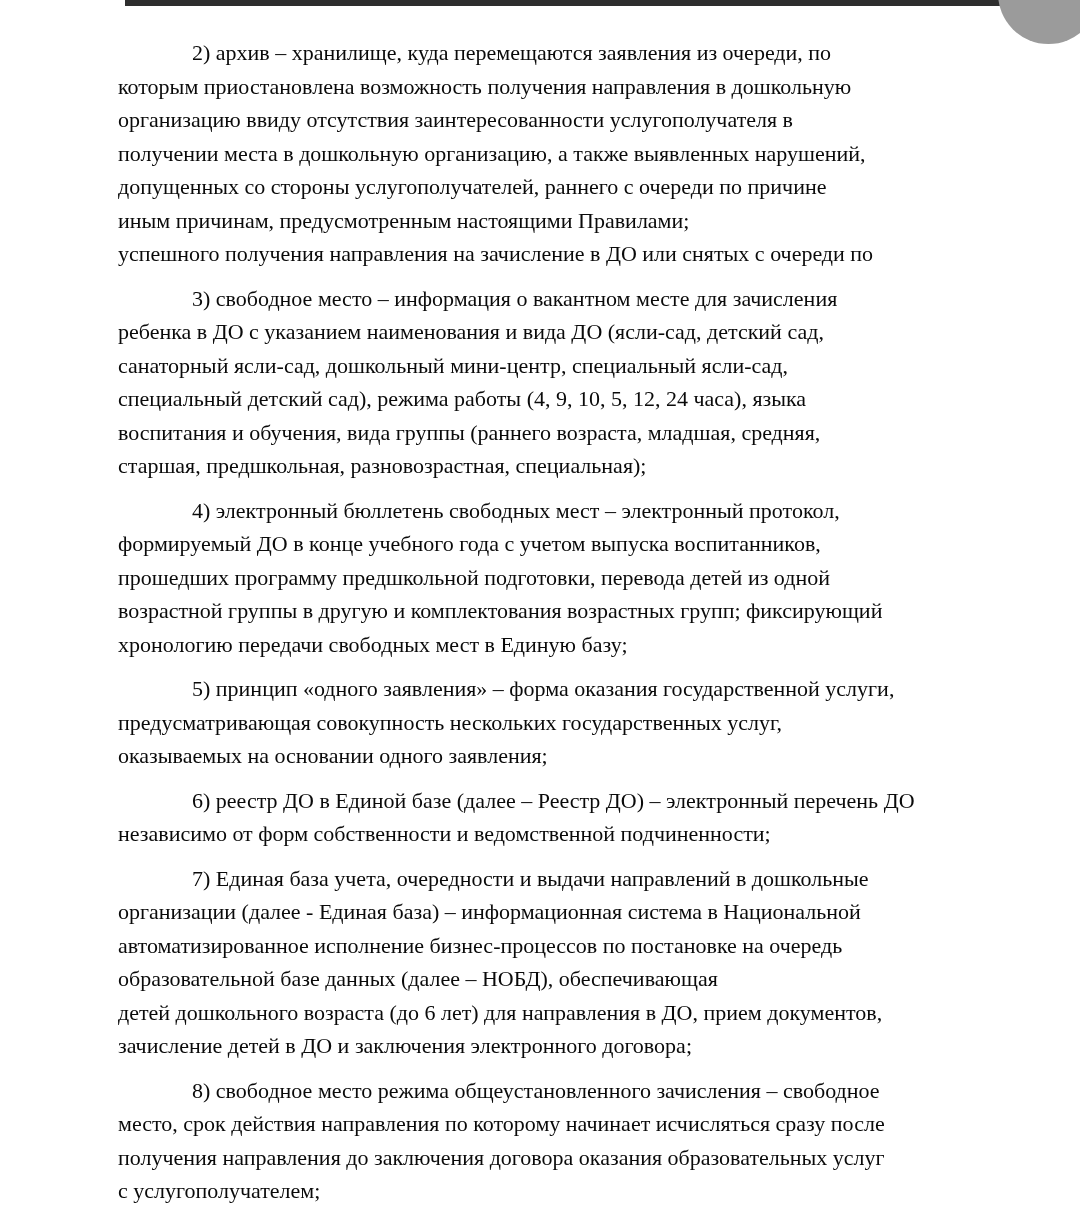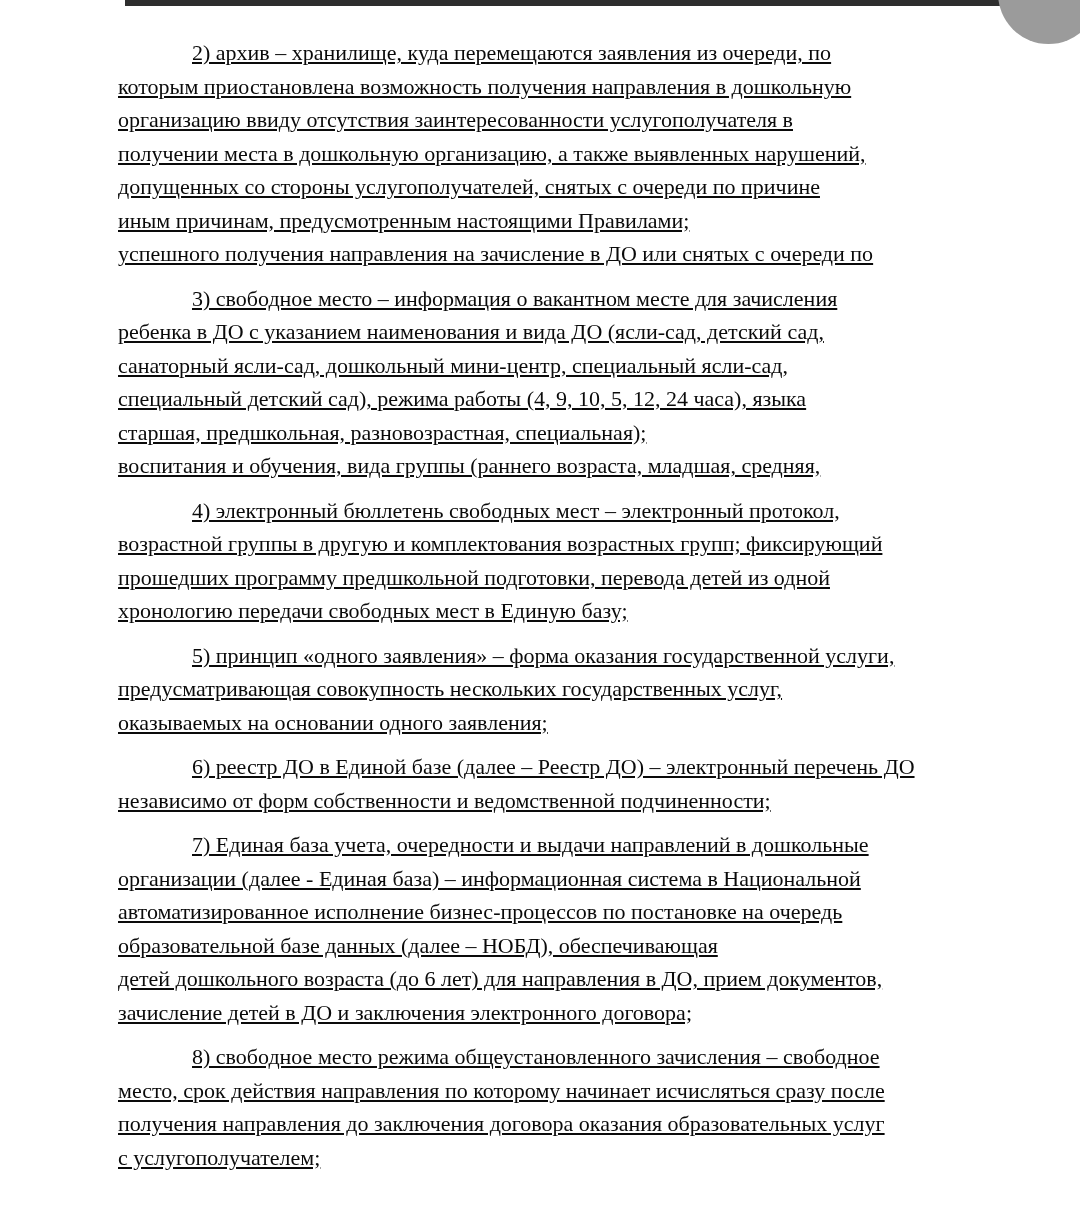--- a/index.html
+++ b/index.html
@@ -36,56 +36,56 @@
     top: 36px;
     left: 118px;
     width: 905px;
     color: #0a0a0a;
     font-size: 22px;
     line-height: 33.5px;
     overflow: hidden;
   }
   .para {
     margin: 0 0 11px 0;
-    text-decoration: underline;
   }
   .line {
     white-space: nowrap;
   }
   .line.first {
     padding-left: 74px;
   }
 </style>
 </head>
 <body style="background: rgb(255, 255, 255);">
 
 <div class="topbar" style="background: rgb(46, 46, 46);"></div>
 <div class="fab" style="background: rgb(155, 155, 155);"></div>
 <div class="doc" style="color: rgb(10, 10, 10);">
     <div class="para">
       <div class="line first">2) архив – хранилище, куда перемещаются заявления из очереди, по</div>
       <div class="line">которым приостановлена возможность получения направления в дошкольную</div>
       <div class="line">организацию ввиду отсутствия заинтересованности услугополучателя в</div>
       <div class="line">получении места в дошкольную организацию, а также выявленных нарушений,</div>
-      <div class="line">допущенных со стороны услугополучателей, снятых с очереди по причине</div>
+      <div class="line">допущенных со стороны услугополучателей, раннего с очереди по причине</div>
       <div class="line">иным причинам, предусмотренным настоящими Правилами;</div>
       <div class="line">успешного получения направления на зачисление в ДО или снятых с очереди по</div>
     </div>
     <div class="para">
       <div class="line first">3) свободное место – информация о вакантном месте для зачисления</div>
       <div class="line">ребенка в ДО с указанием наименования и вида ДО (ясли-сад, детский сад,</div>
       <div class="line">санаторный ясли-сад, дошкольный мини-центр, специальный ясли-сад,</div>
       <div class="line">специальный детский сад), режима работы (4, 9, 10, 5, 12, 24 часа), языка</div>
+      <div class="line">воспитания и обучения, вида группы (раннего возраста, младшая, средняя,</div>
       <div class="line">старшая, предшкольная, разновозрастная, специальная);</div>
-      <div class="line">воспитания и обучения, вида группы (раннего возраста, младшая, средняя,</div>
     </div>
     <div class="para">
       <div class="line first">4) электронный бюллетень свободных мест – электронный протокол,</div>
+      <div class="line">формируемый ДО в конце учебного года с учетом выпуска воспитанников,</div>
+      <div class="line">прошедших программу предшкольной подготовки, перевода детей из одной</div>
       <div class="line">возрастной группы в другую и комплектования возрастных групп; фиксирующий</div>
-      <div class="line">прошедших программу предшкольной подготовки, перевода детей из одной</div>
       <div class="line">хронологию передачи свободных мест в Единую базу;</div>
     </div>
     <div class="para">
       <div class="line first">5) принцип «одного заявления» – форма оказания государственной услуги,</div>
       <div class="line">предусматривающая совокупность нескольких государственных услуг,</div>
       <div class="line">оказываемых на основании одного заявления;</div>
     </div>
     <div class="para">
       <div class="line first">6) реестр ДО в Единой базе (далее – Реестр ДО) – электронный перечень ДО</div>
       <div class="line">независимо от форм собственности и ведомственной подчиненности;</div>

